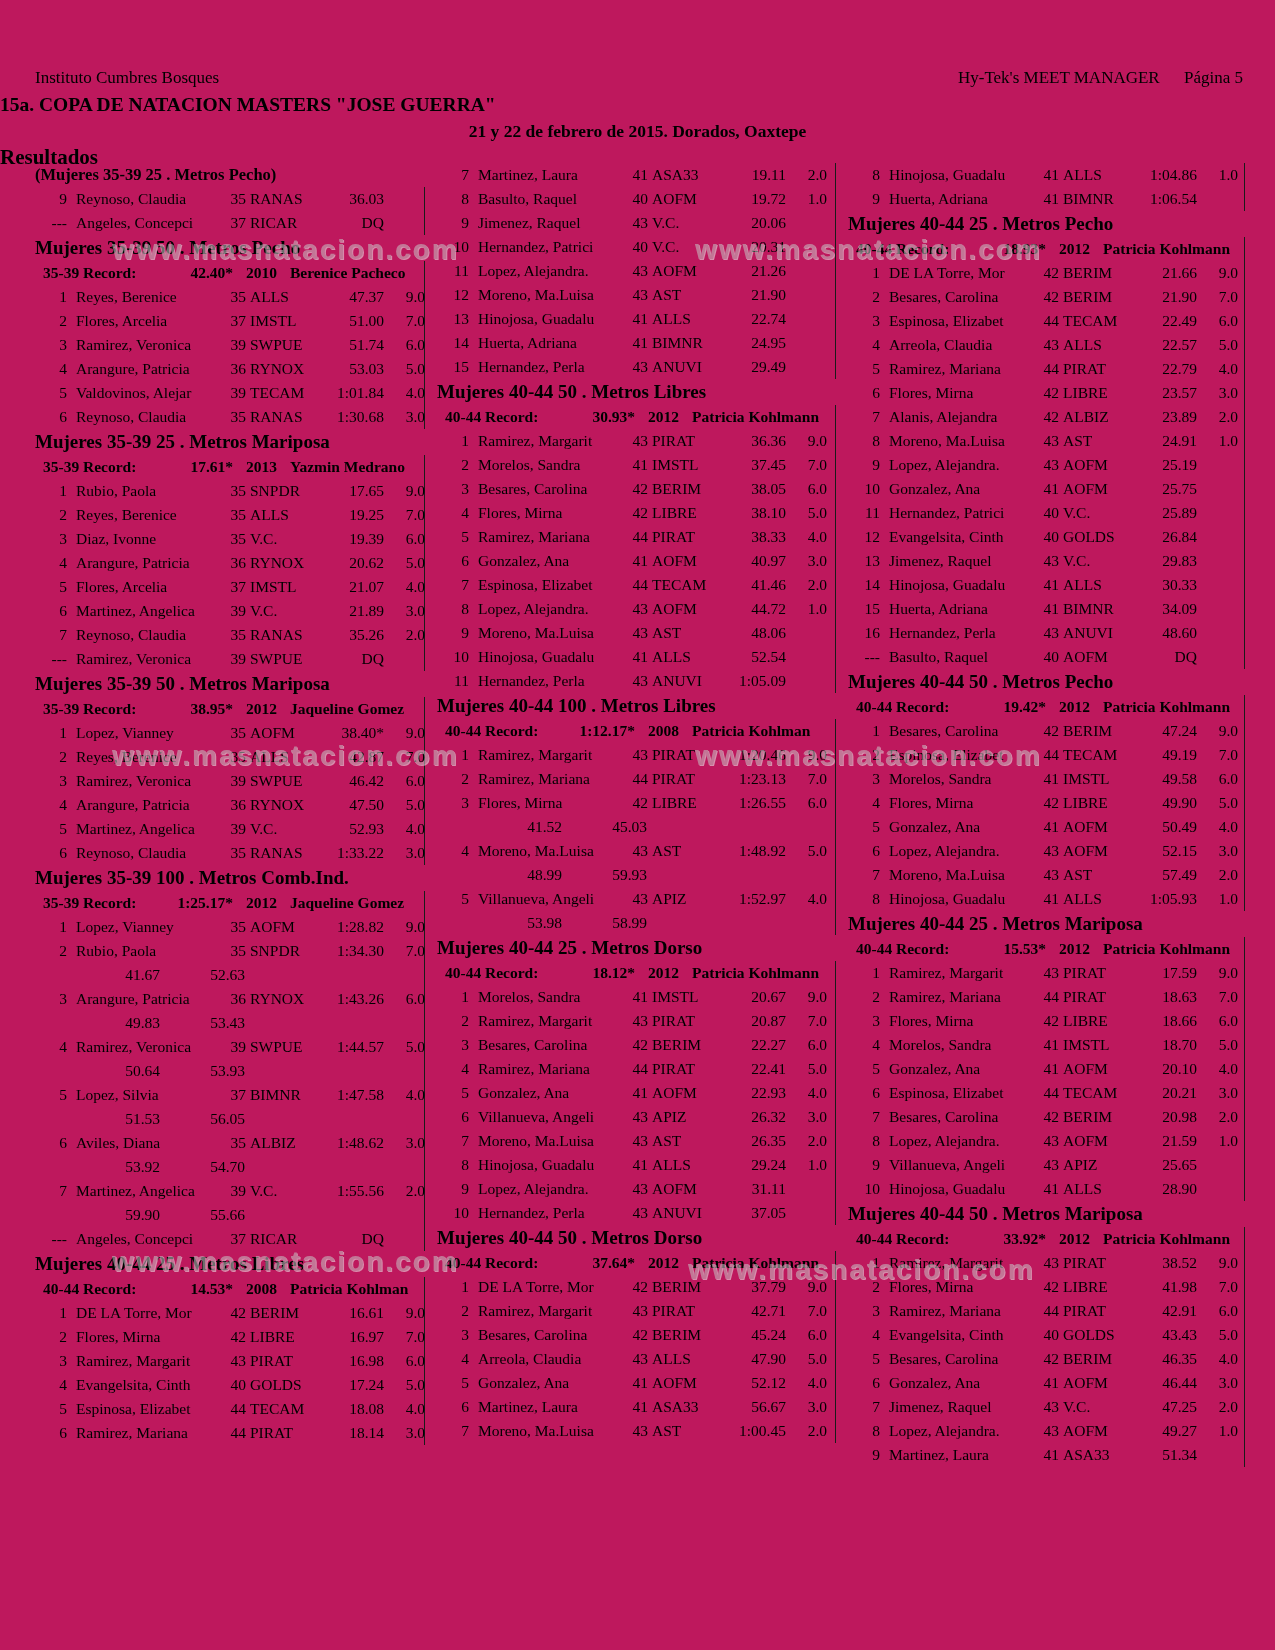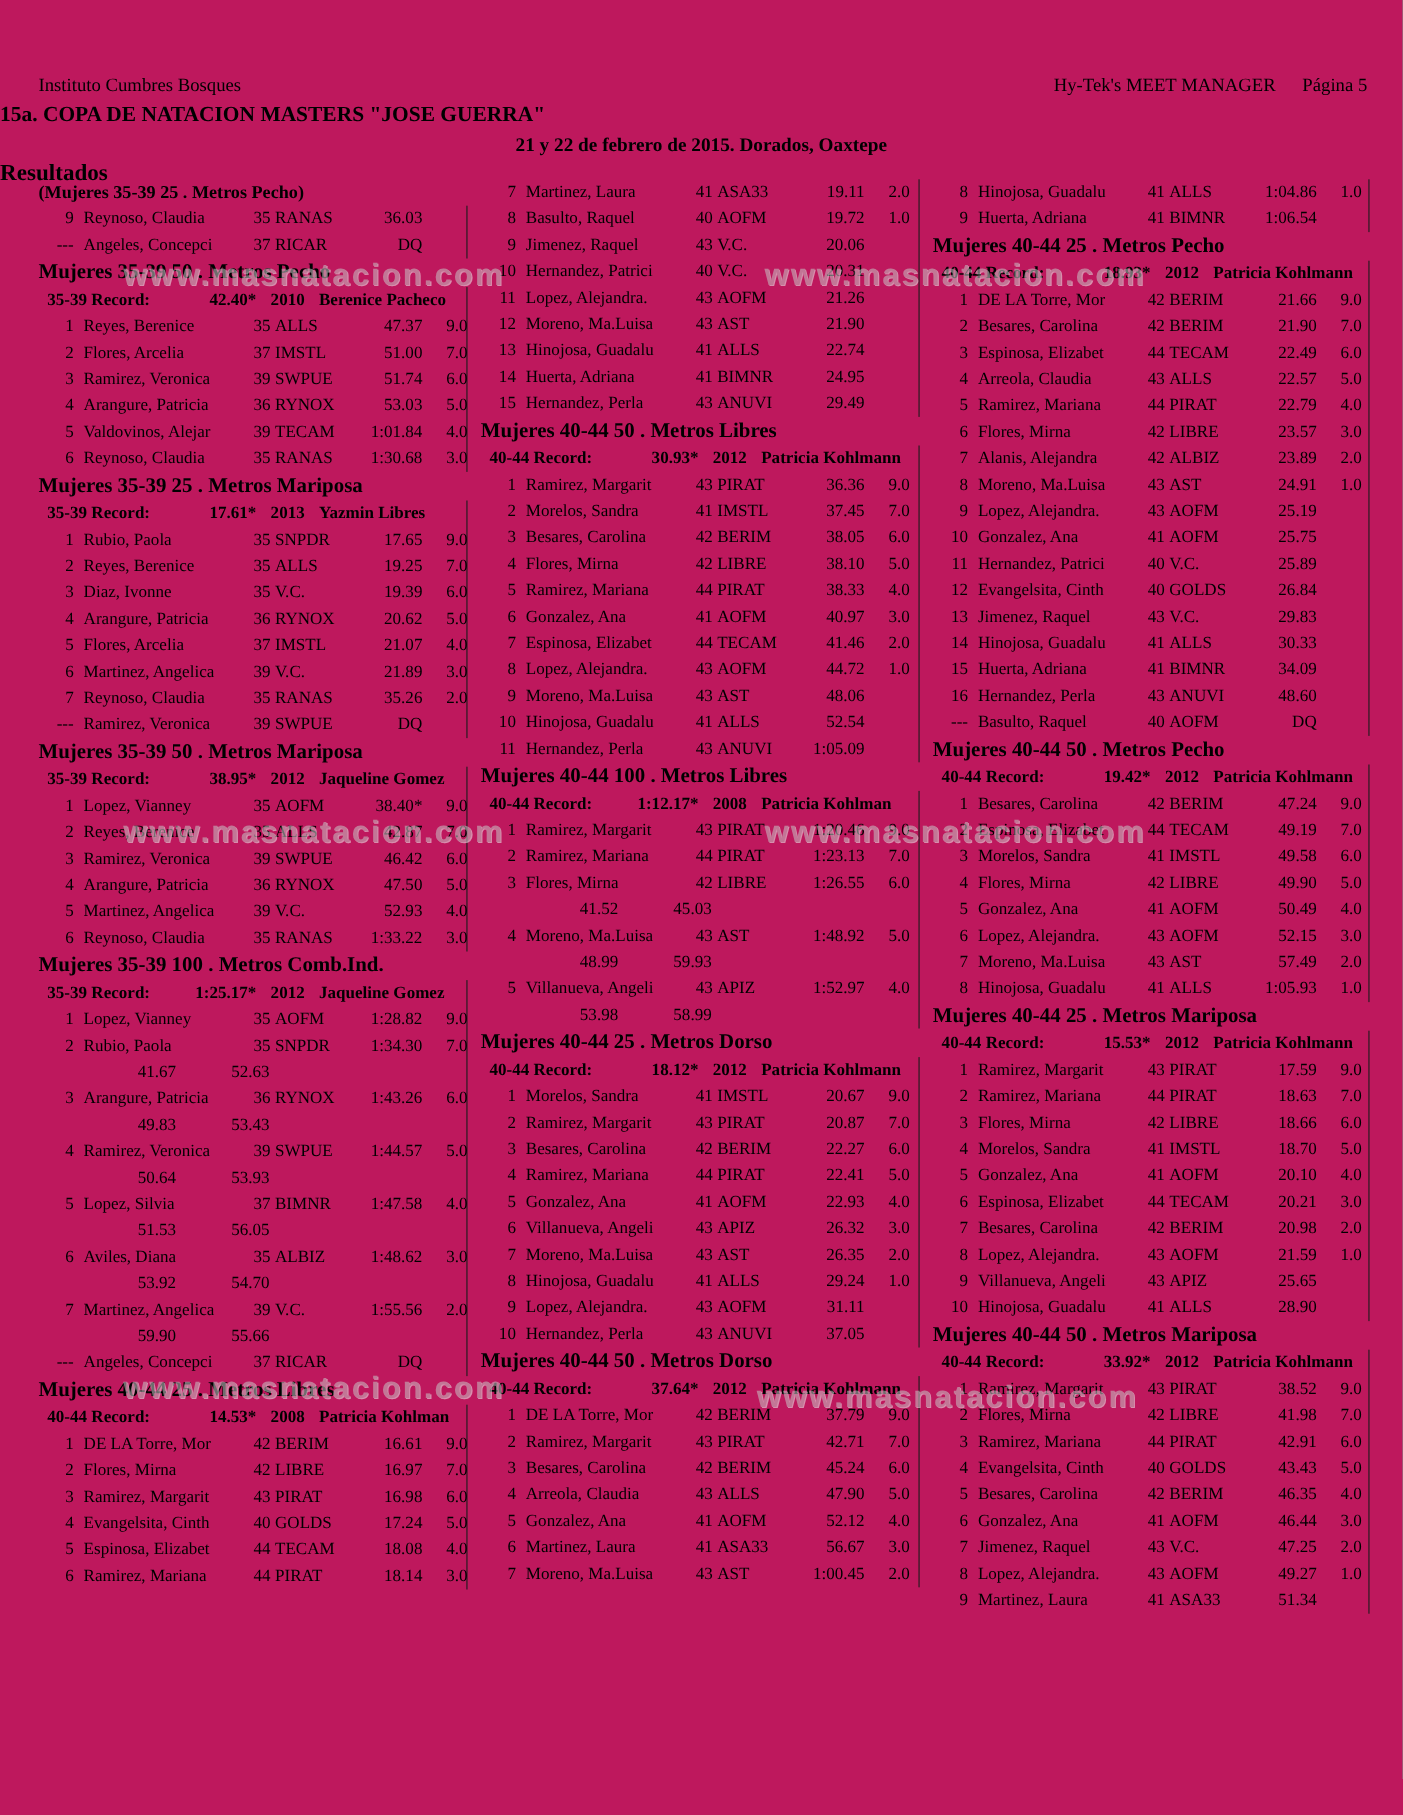--- a/index.html
+++ b/index.html
@@ -145,21 +145,21 @@
             </div>
           </div>
         </div>
         <div class="section">
           <div class="sec-heading">Mujeres 35-39 25 . Metros Mariposa</div>
           <div class="sec-body">
             <div class="rec-line">
               <span class="rec-label">35-39 Record:</span>
               <span class="rec-time">17.61*</span>
               <span class="rec-year">2013</span>
-              <span class="rec-holder">Yazmin Libres</span>
+              <span class="rec-holder">Yazmin Medrano</span>
             </div>
             <div class="result-row">
               <span class="place">1</span>
               <span class="name">Rubio, Paola</span>
               <span class="age">35</span>
               <span class="team">SNPDR</span>
               <span class="time">17.65</span>
               <span class="pts">9.0</span>
             </div>
             <div class="result-row">

